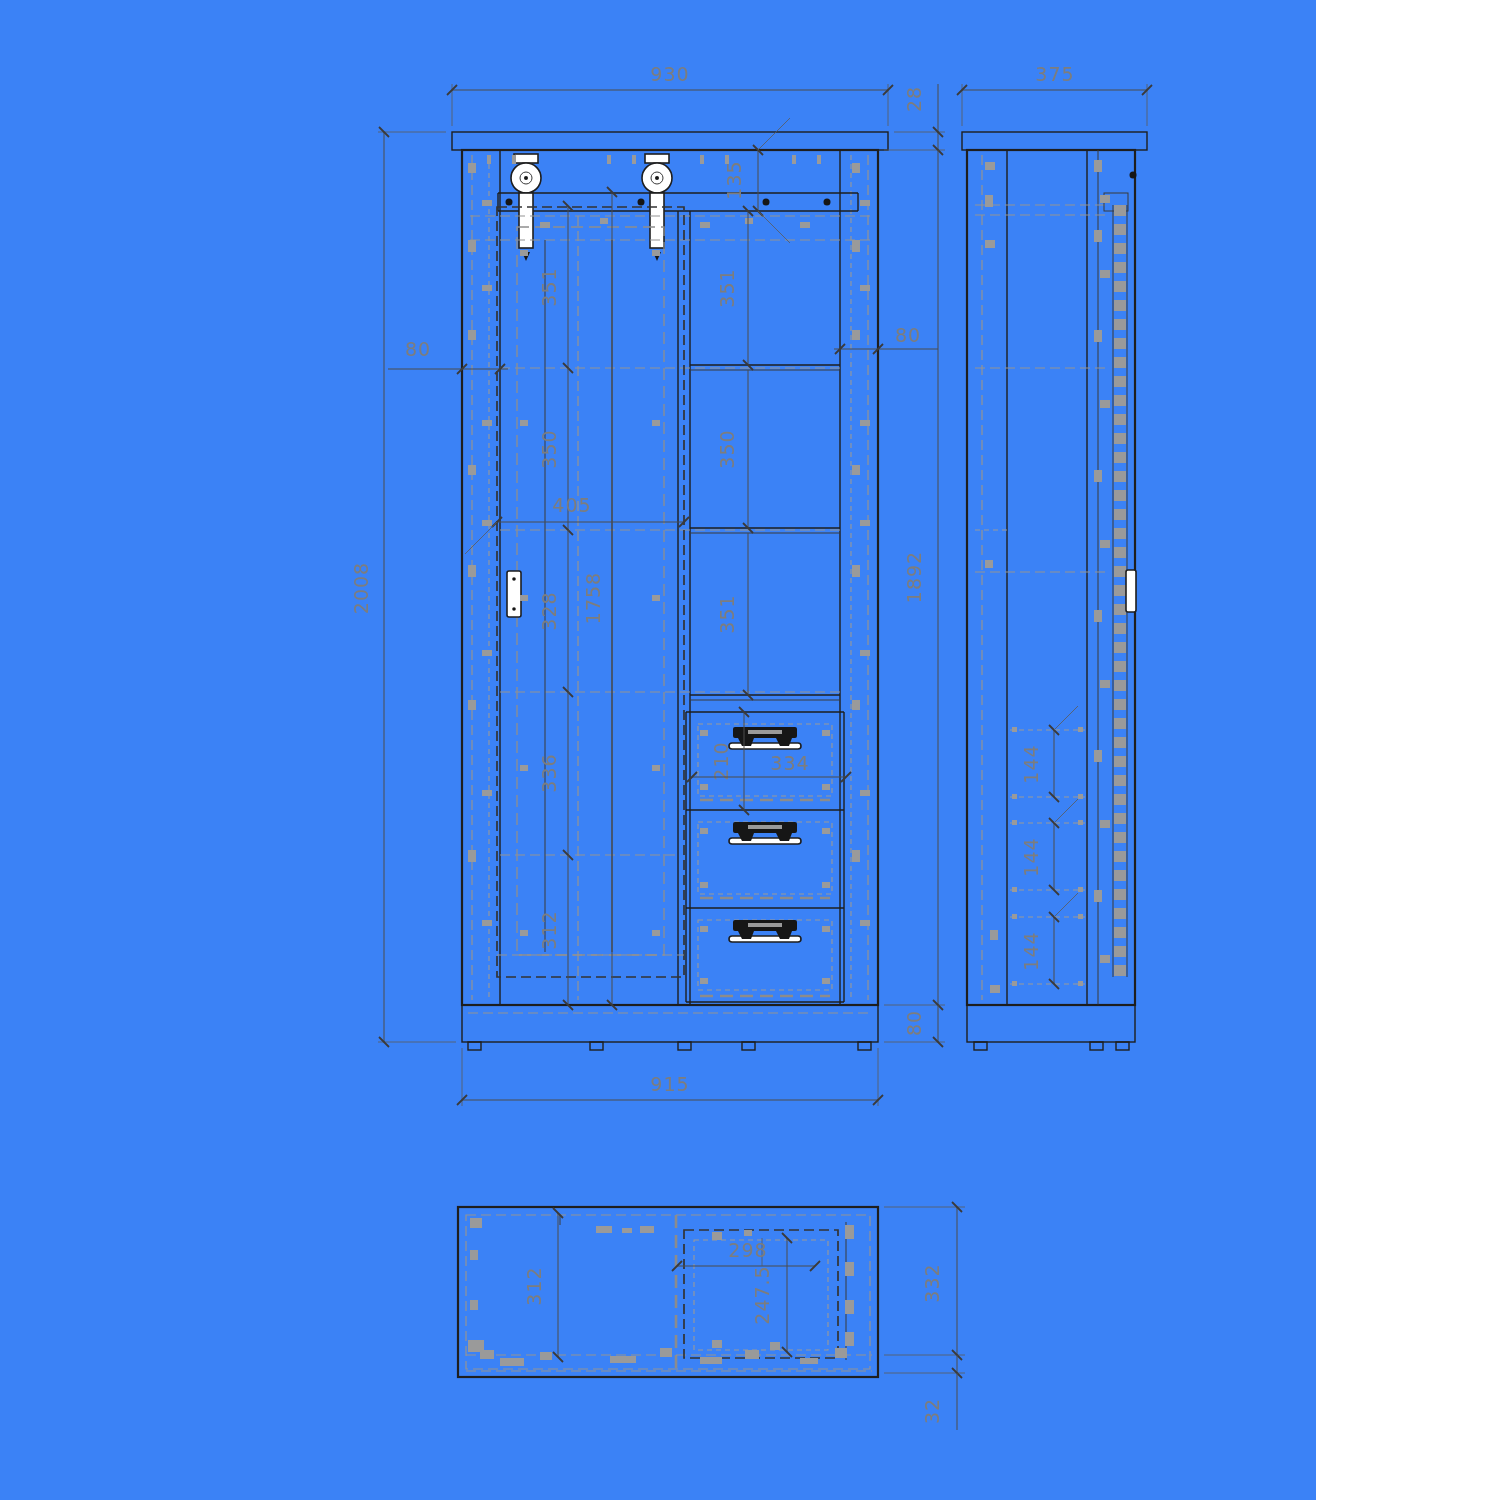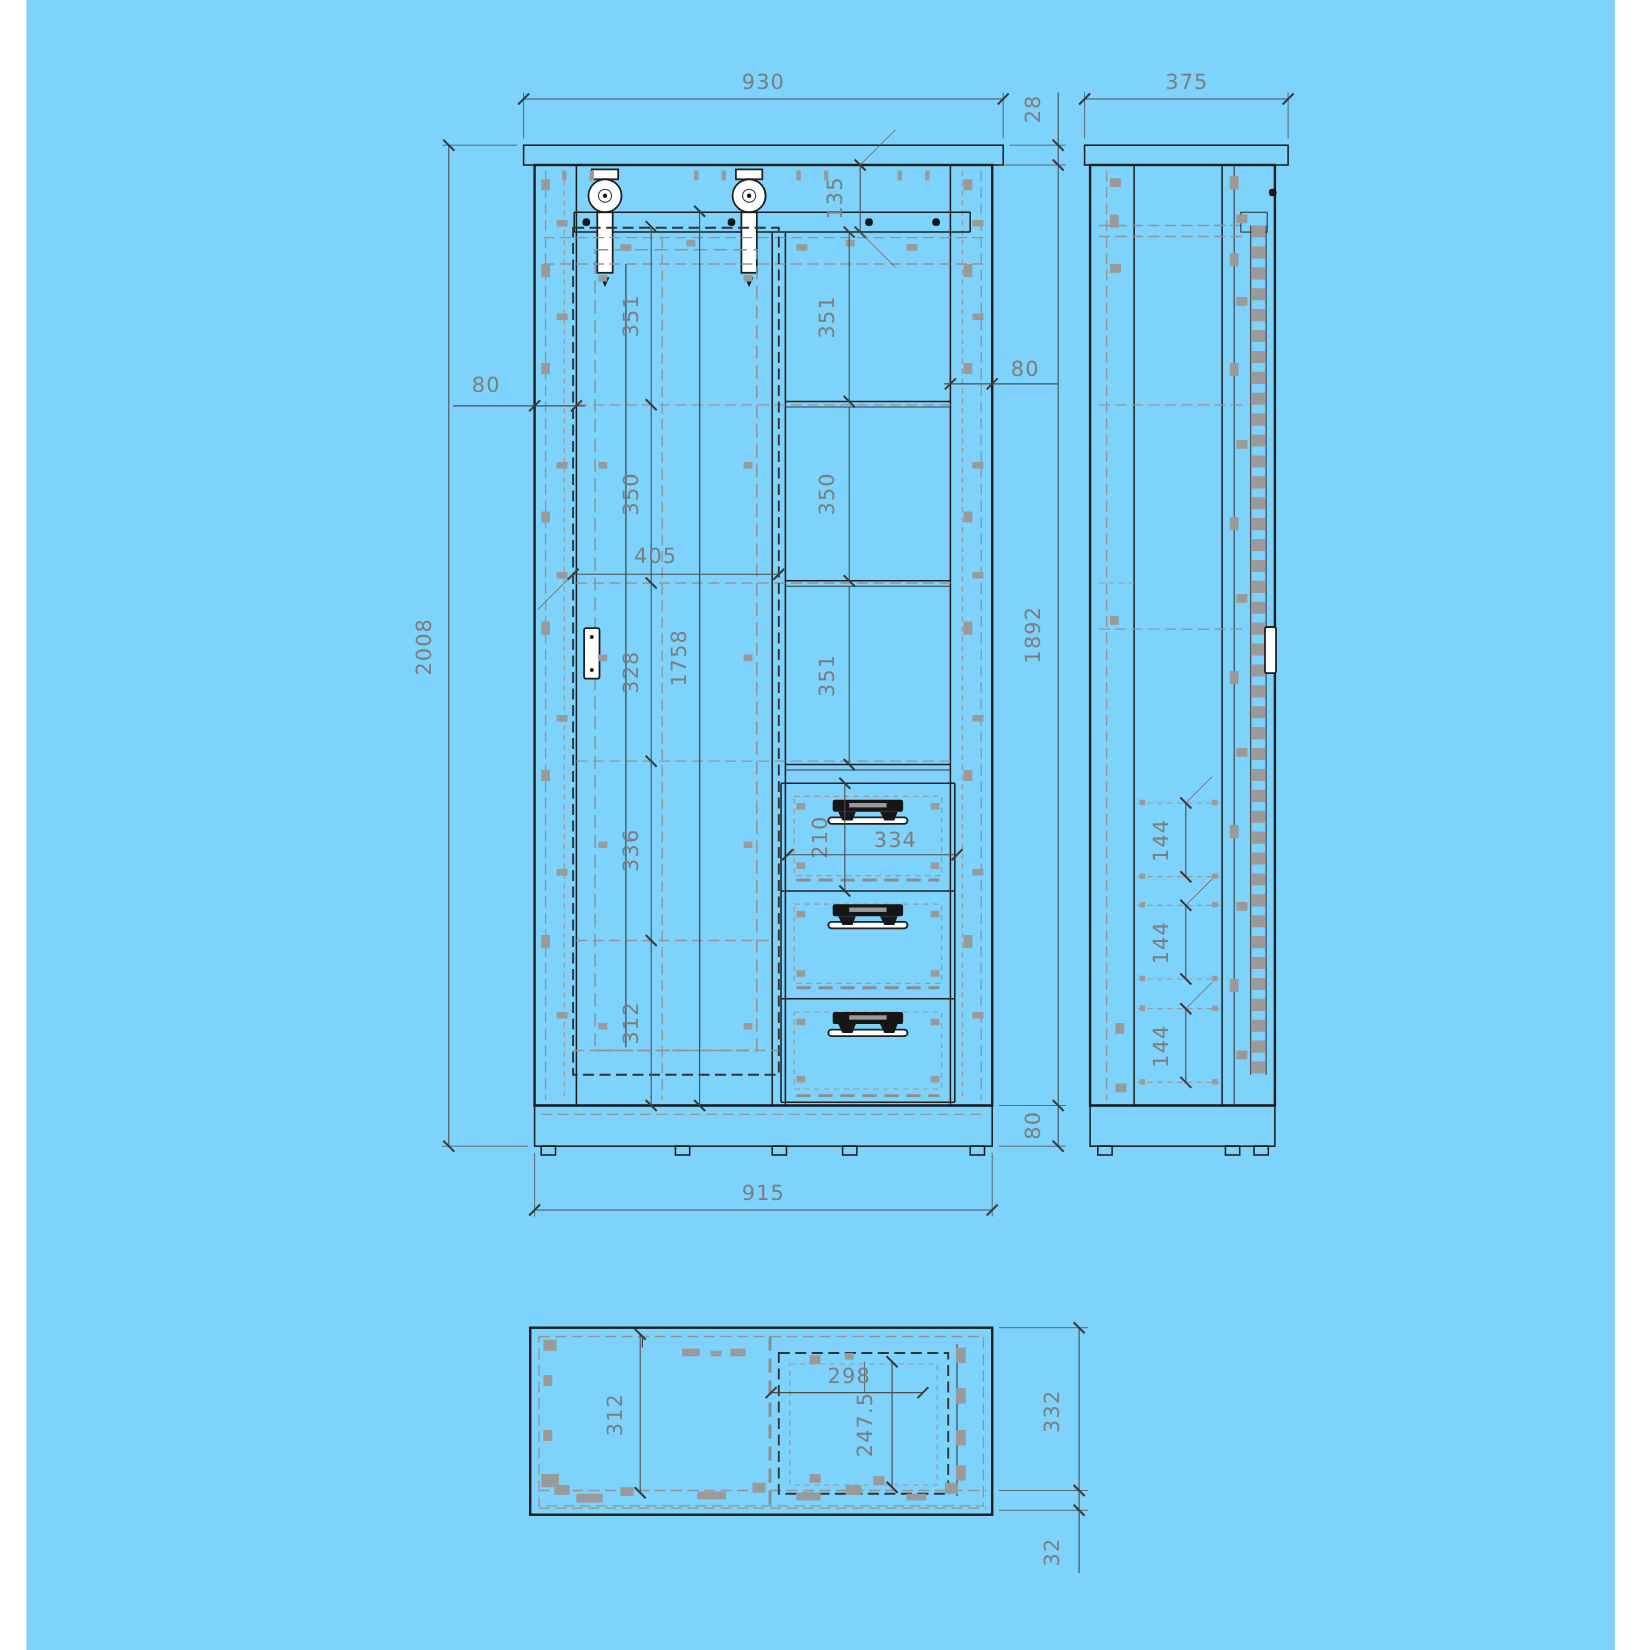--- a/index.html
+++ b/index.html
@@ -1,17 +1,17 @@
 <!DOCTYPE html>
 <html><head>
 <meta charset="utf-8">
 <style>
   html,body{margin:0;padding:0;background:#ffffff;}
-  #canvas{position:relative;width:1444px;height:1500px;background:#7dd3fc;overflow:hidden;
-          font-family:"DejaVu Sans", sans-serif;margin-left:24px;}
+  #canvas{position:relative;width:1316px;height:1500px;background:#3b82f6;overflow:hidden;
+          font-family:"DejaVu Sans", sans-serif;}
   svg{position:absolute;left:0;top:0;}
   .lnb{stroke:#1e1e1e;stroke-width:2.2;fill:none;}
   .ln{stroke:#1e1e1e;stroke-width:1.4;fill:none;}
   .thin{stroke:#3a3a3a;stroke-width:1;fill:none;}
   .dim{stroke:#4c4c4c;stroke-width:1;fill:none;}
   .ext{stroke:#5a5a5a;stroke-width:0.8;fill:none;}
   .hid{stroke:#949494;stroke-width:1.2;fill:none;stroke-dasharray:10 5;}
   .hidf{stroke:#9a9a9a;stroke-width:1.1;fill:none;stroke-dasharray:5 4;}
   .hidh{stroke:#8c8c8c;stroke-width:2.6;fill:none;stroke-dasharray:13 7;}
   .door{stroke:#333333;stroke-width:1.7;fill:none;stroke-dasharray:10 5;}

